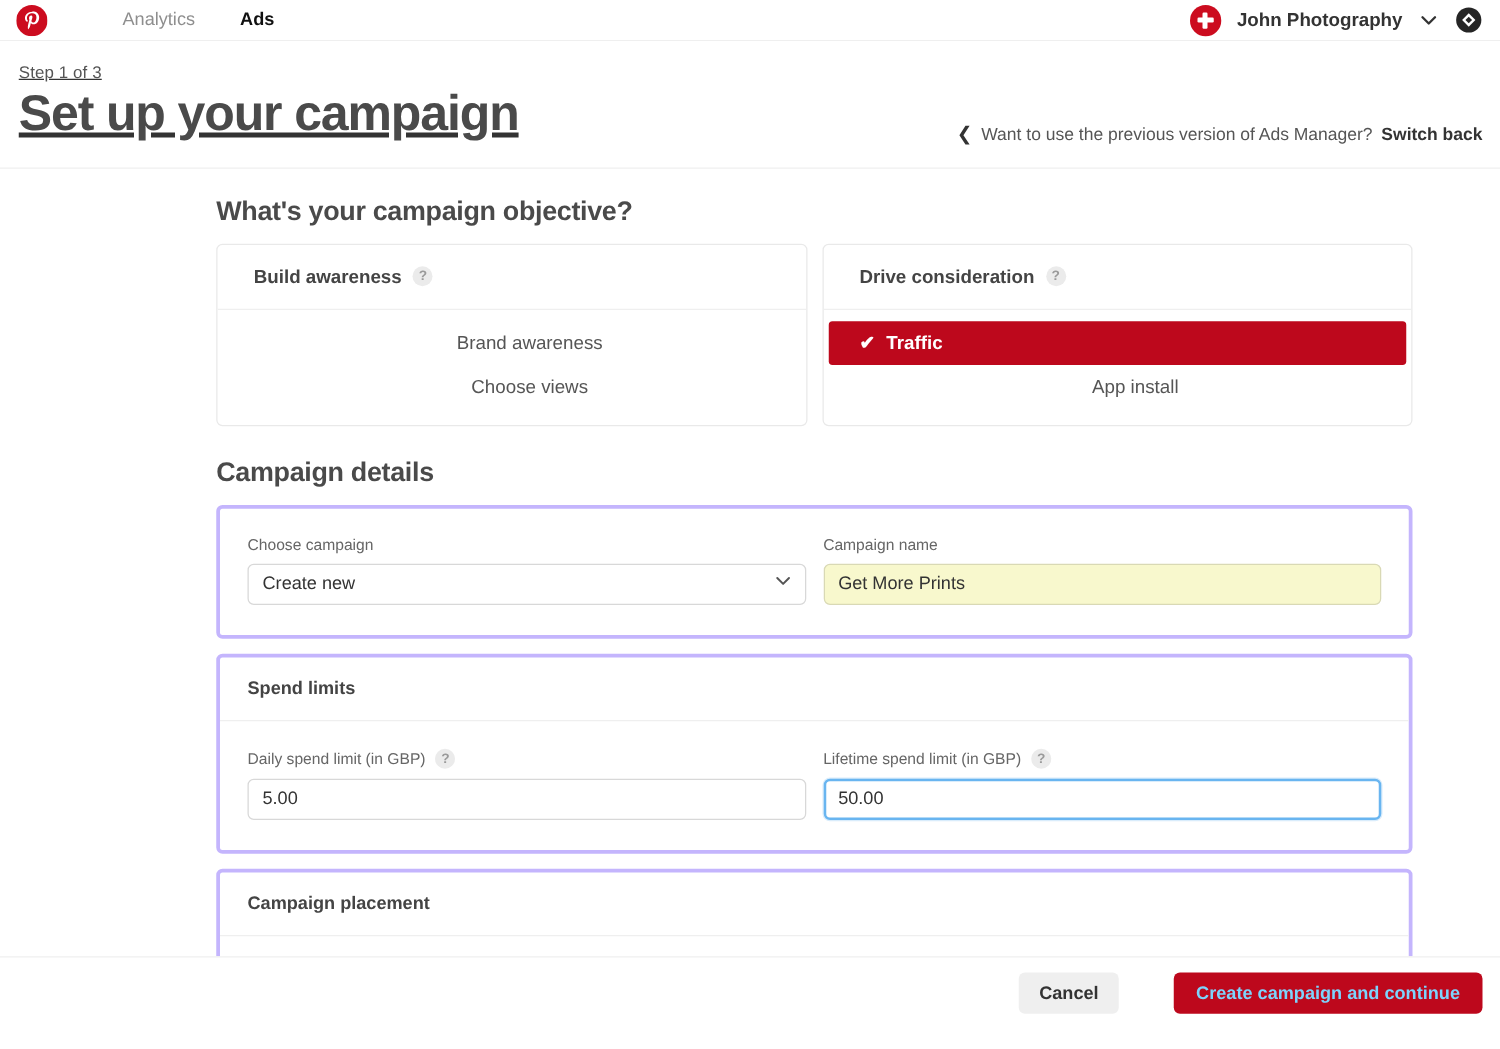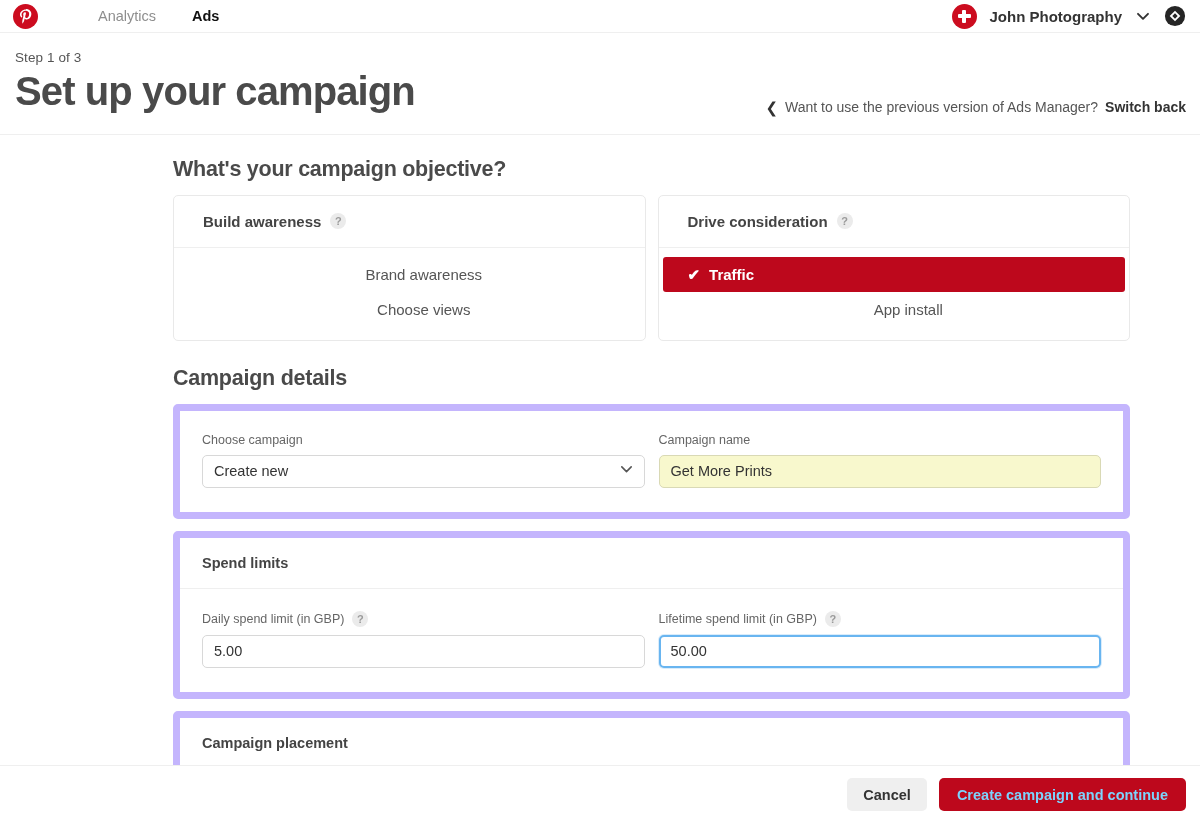--- a/index.html
+++ b/index.html
@@ -49,20 +49,21 @@
   .account-name { font-size: 15px; font-weight: bold; color: #333; white-space: nowrap; }
   .chev-down { width: 16px; height: 16px; }
   .profile-icon { width: 22px; height: 22px; flex: 0 0 22px; }
 
   
   .step-header {
     padding: 17px 14px 20px 15px;
     border-bottom: 1px solid #efefef;
     background: #fff;
     position: relative;
+    text-decoration: underline;
   }
   .step-label { font-size: 13.5px; color: #555; letter-spacing: .1px; }
   .page-title {
     font-size: 40px; font-weight: bold; color: #4a4a4a;
     letter-spacing: -0.9px; line-height: 1.12; margin-top: 4px;
   }
   .switch-back {
     position: absolute; right: 14px; top: 66px;
     display: flex; align-items: center; gap: 7px;
     font-size: 14px; color: #555; cursor: pointer; white-space: nowrap;
@@ -119,21 +120,21 @@
   .obj-item.selected {
     background: #bd081c; color: #fff; font-weight: bold;
     margin: 0 4px; border-radius: 3px;
     padding-left: 25px;
     display: flex; align-items: center; gap: 9px;
   }
   .obj-item.selected .tick { font-size: 15px; line-height: 1; }
 
   
   .panel {
-    border: 7px solid #c4b5fd;
+    border: 3px solid #c4b5fd;
     border-radius: 5px;
     background: #fff;
     margin-bottom: 12px;
   }
   .panel-head {
     padding: 17px 0 17px 22px;
     font-size: 14.5px; font-weight: bold; color: #444;
     border-bottom: 1px solid #efefef;
   }
   .panel-body { display: flex; padding: 22px 22px 24px 22px; gap: 14px; }
@@ -178,20 +179,21 @@
     gap: 12px;
     padding-right: 14px;
   }
   .btn {
     border: none; border-radius: 5px;
     font-family: "Liberation Sans", sans-serif;
     font-size: 14.5px; font-weight: bold;
     cursor: pointer;
     height: 33px;
     padding: 0 16px;
+    margin-left: 32px;
   }
   .btn-secondary { background: #efefef; color: #333; }
   .btn-primary { background: #bd081c; color: #7dd3fc; padding: 0 18px; }
 </style>
 </head>
 <body>
 
 <div class="topnav">
   <span class="pin-logo">
     <svg viewBox="0 0 24 24" width="25" height="25" aria-hidden="true">

